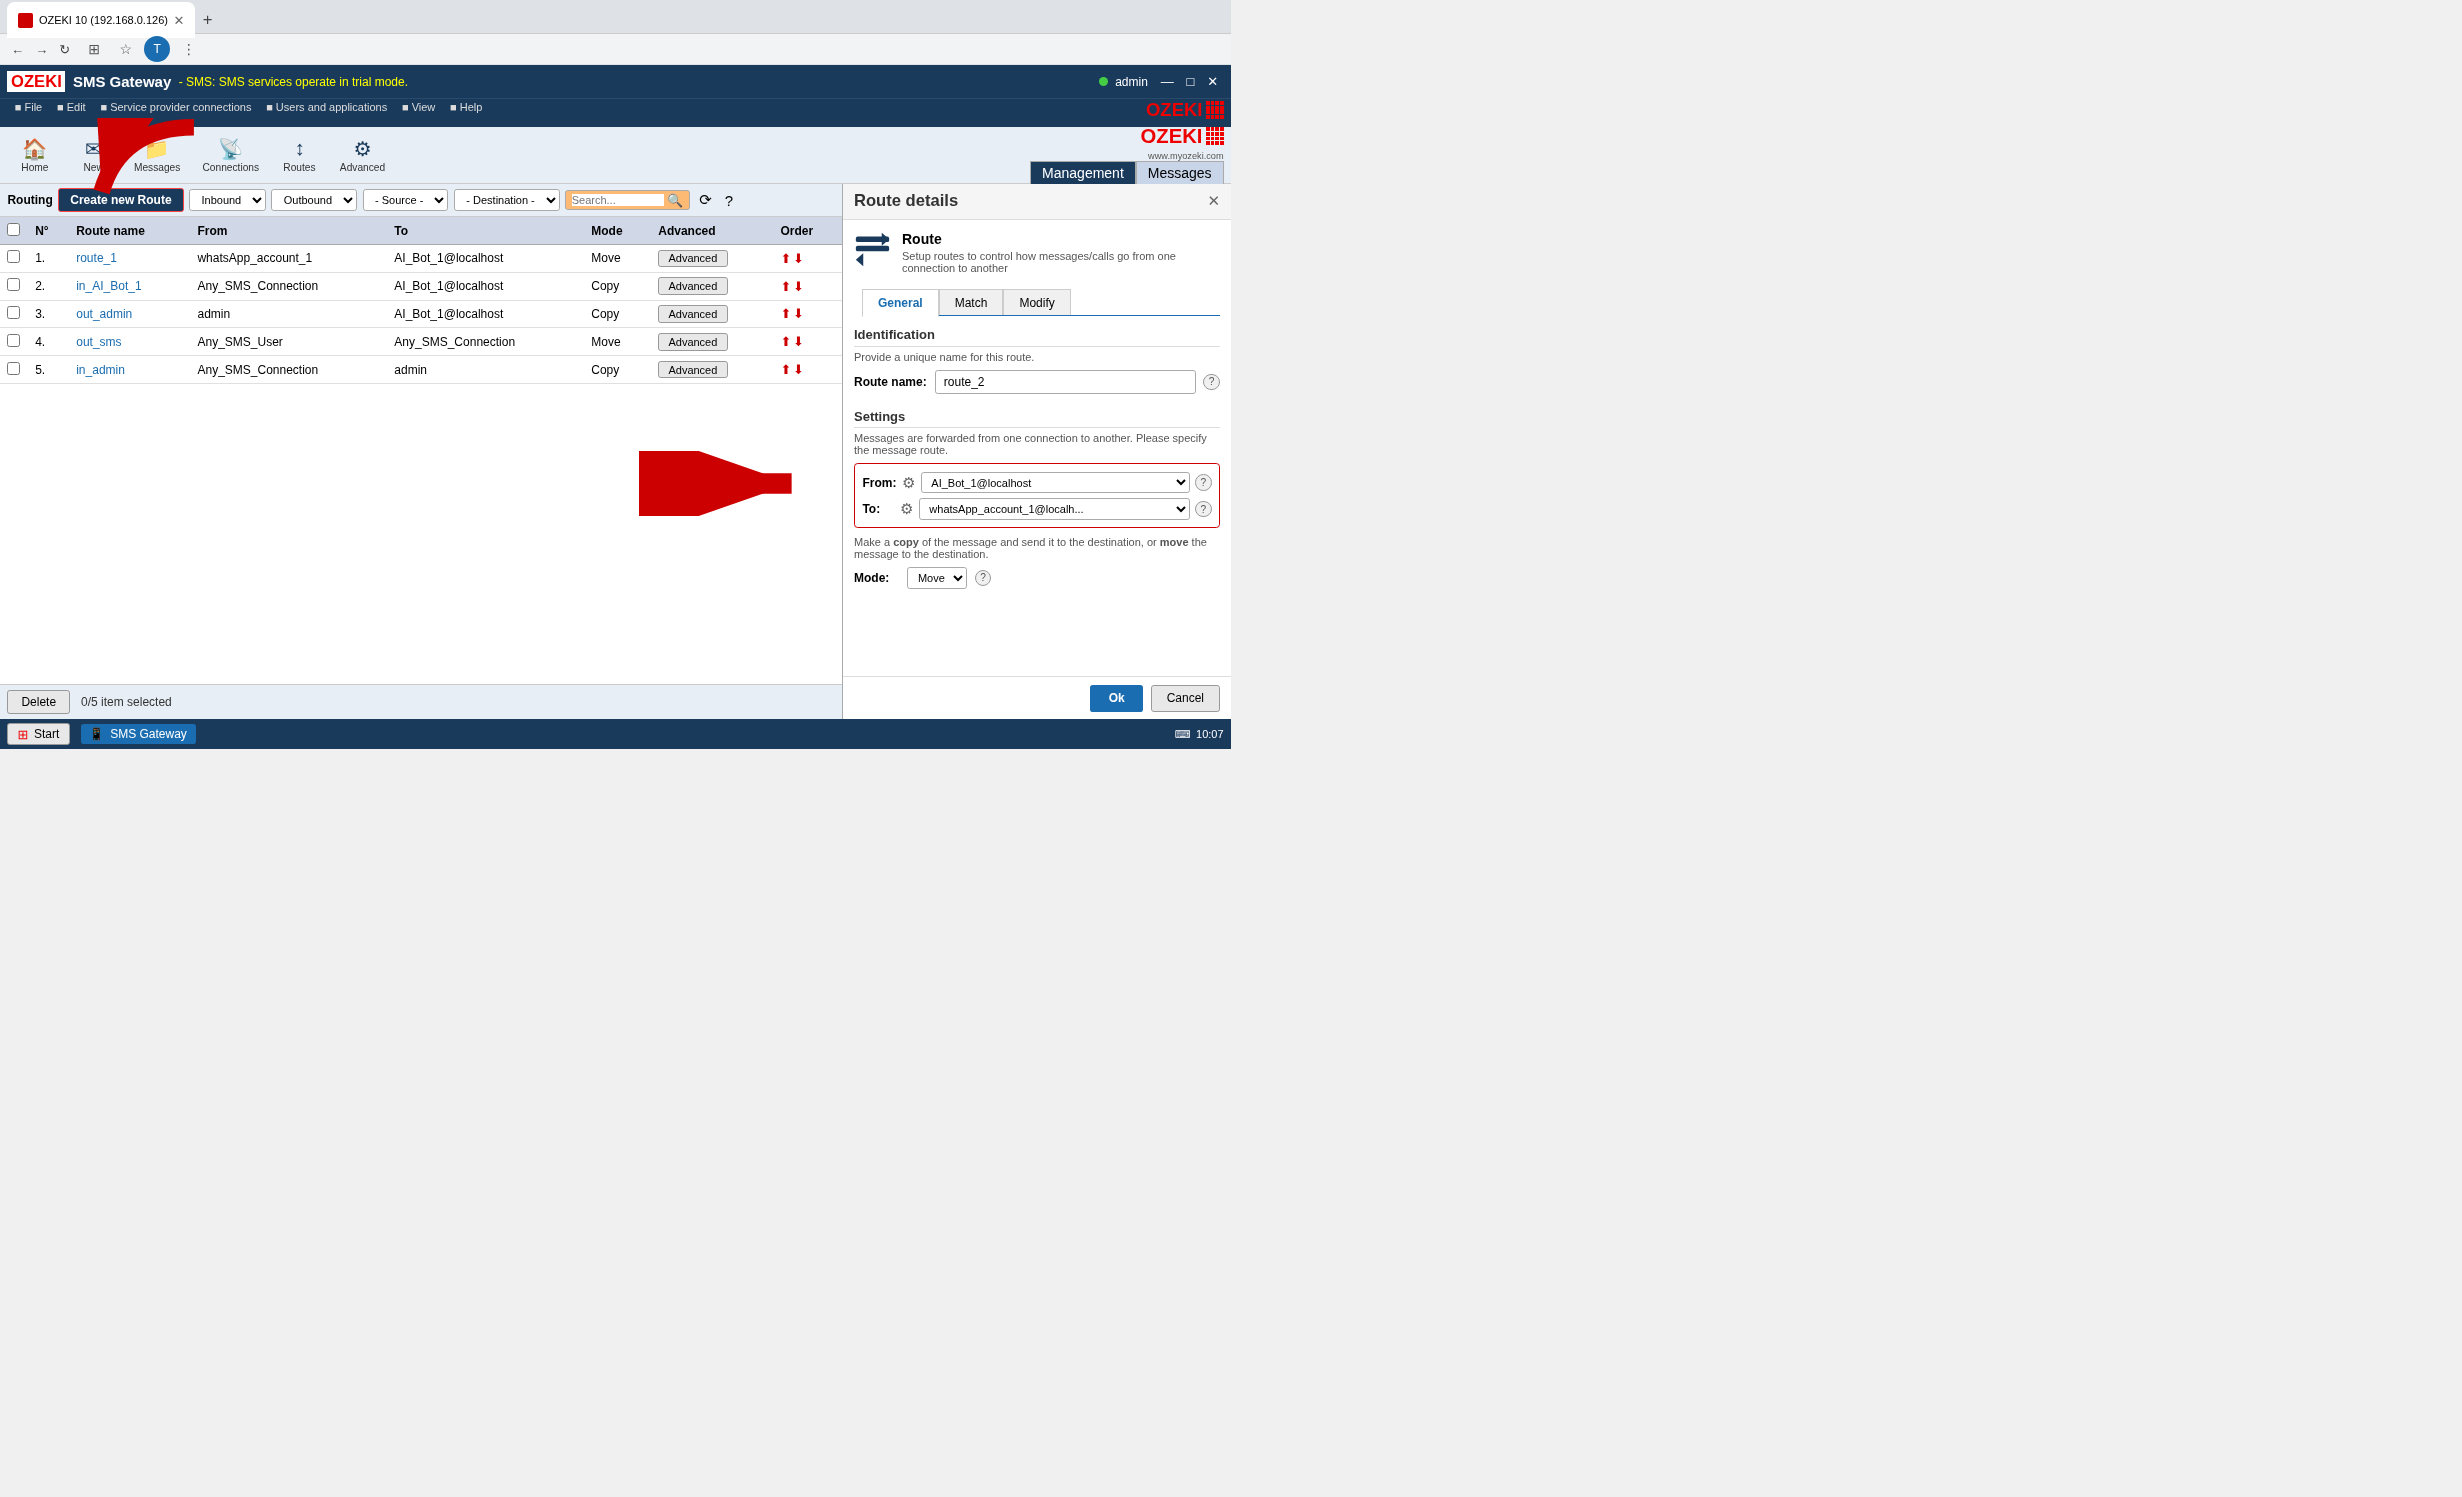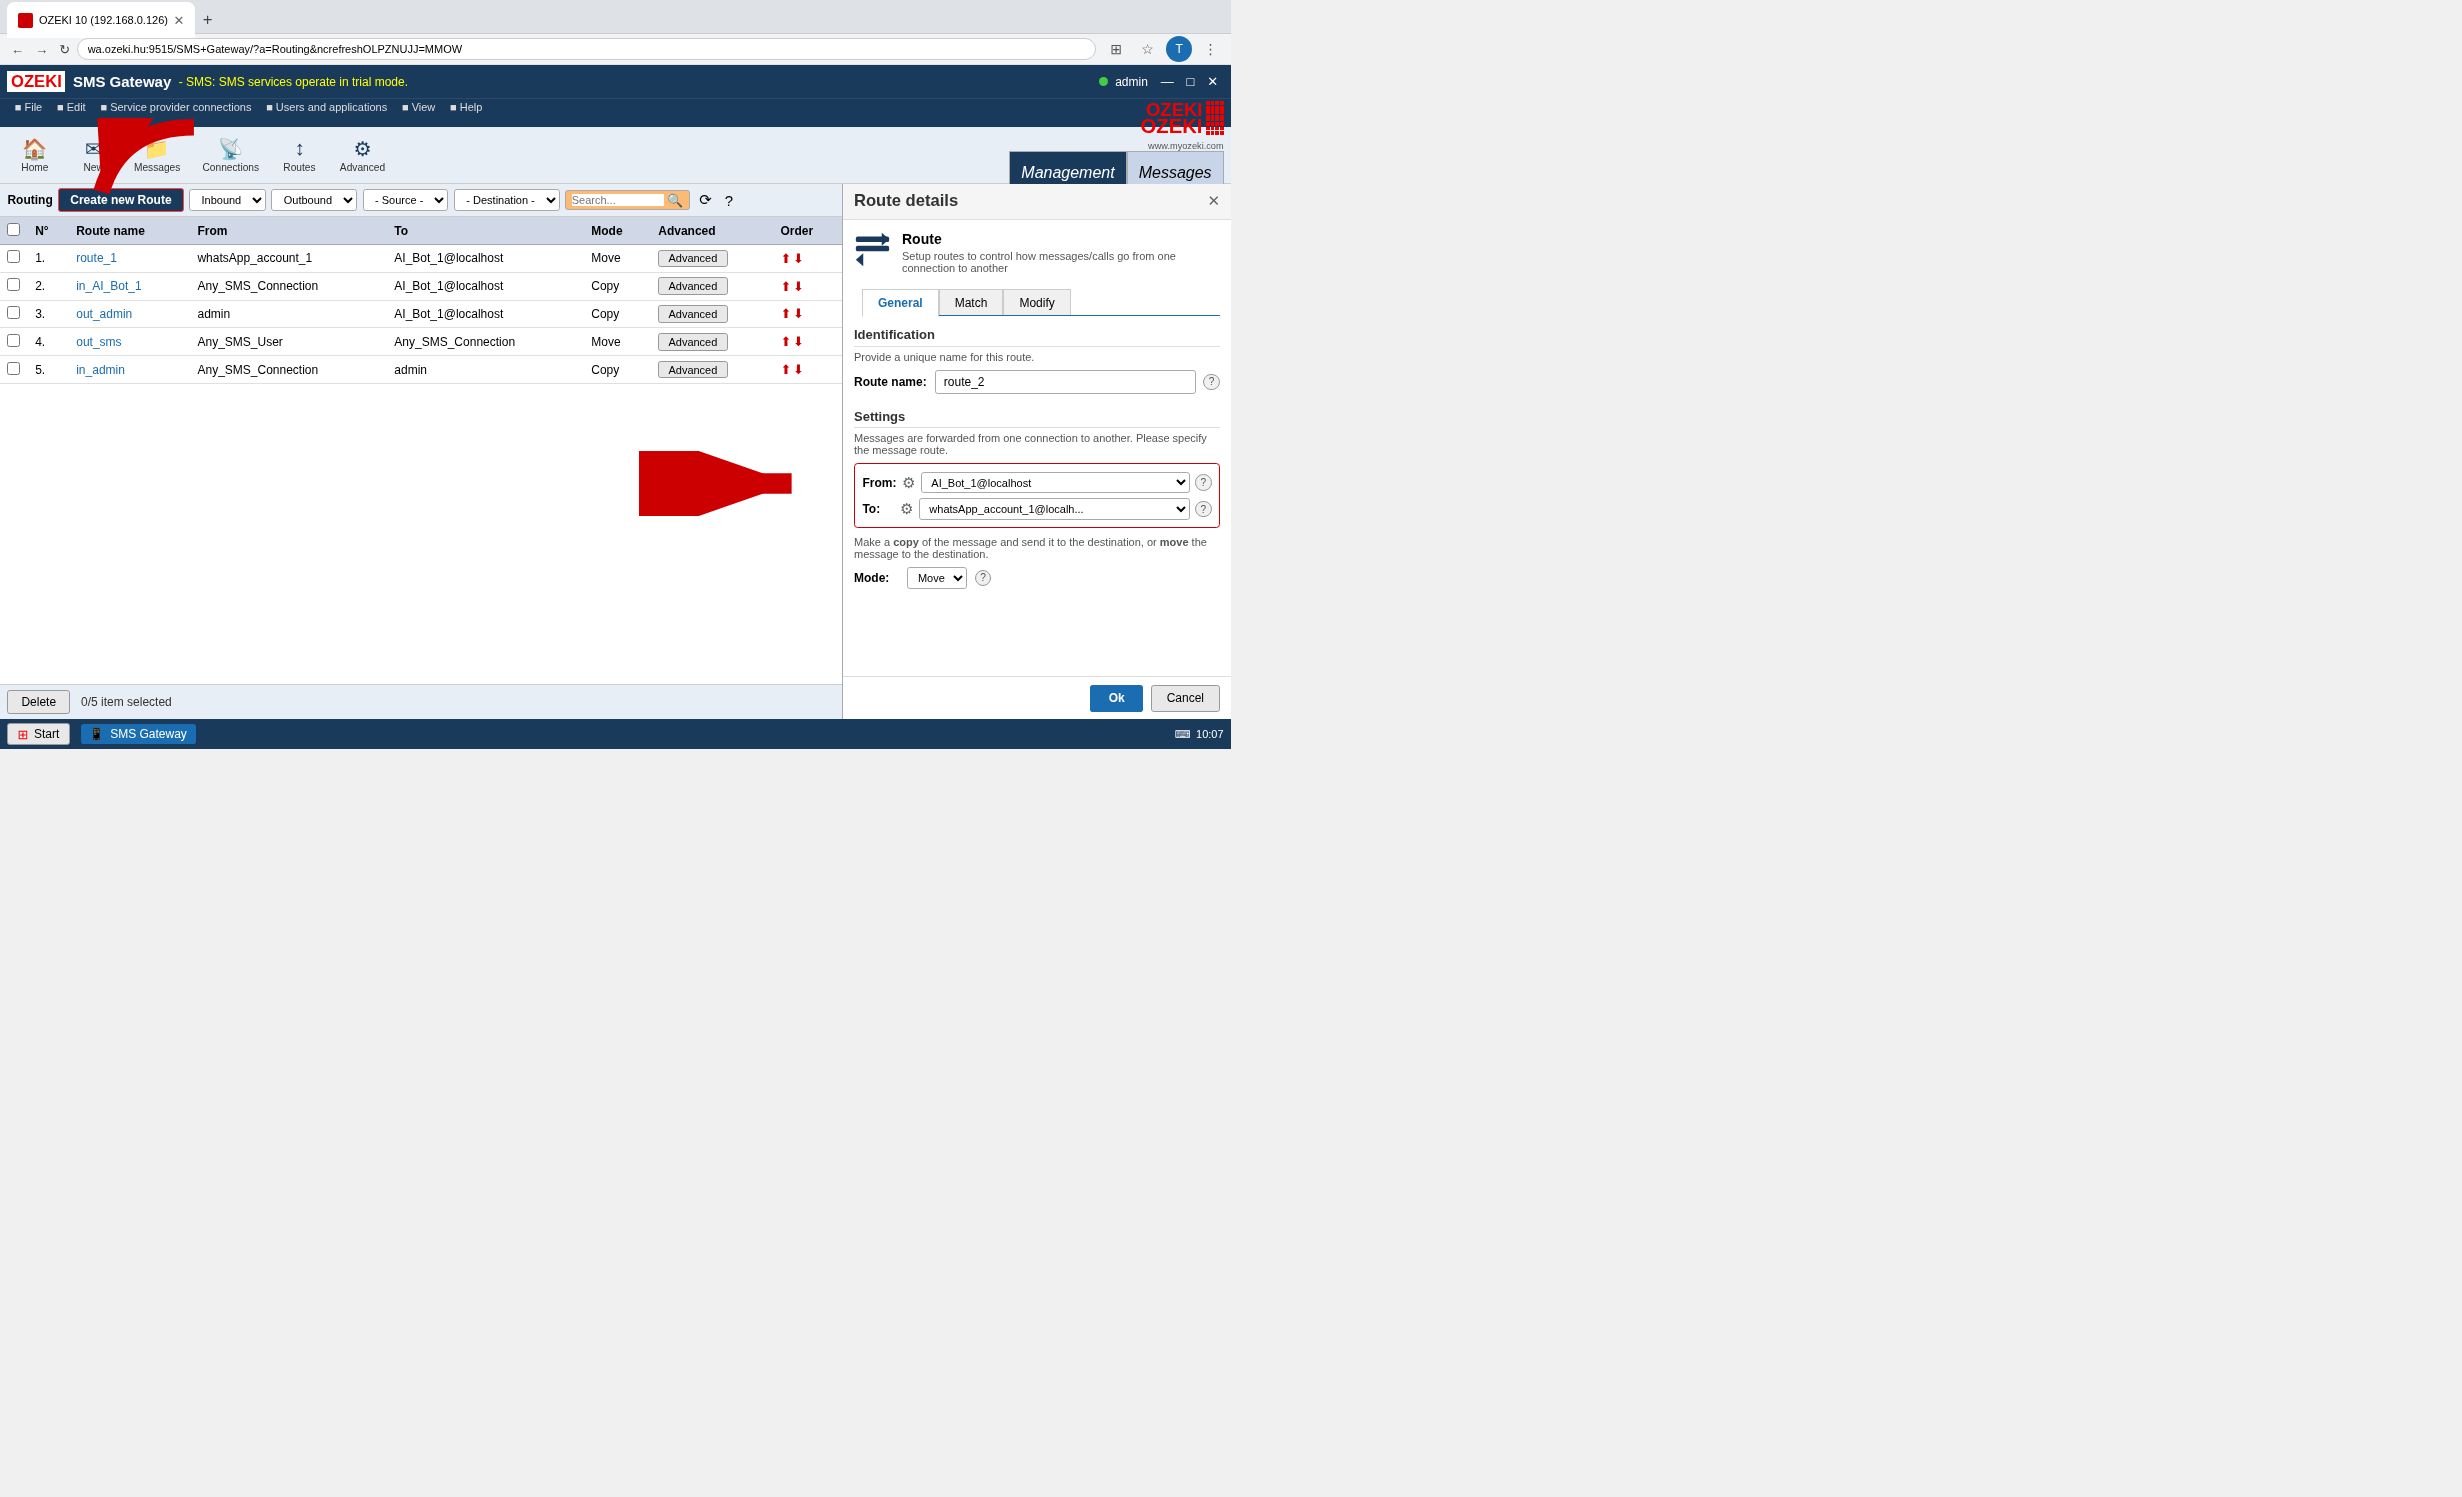--- a/index.html
+++ b/index.html
@@ -36,21 +36,21 @@
     .menu-item { color: #ddd; font-size: 11px; padding: 1.8px 7.4px; cursor: pointer; }
 
     
     .toolbar { background: #e8eef5; border-bottom: 0.9px solid #ccc; display: flex; align-items: center; padding: 3.7px 7.4px; height: 57px; gap: 3.7px; }
     .toolbar-btn { display: flex; flex-direction: column; align-items: center; justify-content: center; padding: 3.7px 9.2px; background: none; border: none; cursor: pointer; font-size: 10.2px; color: #333; gap: 1.8px; min-width: 55px; }
     .toolbar-icon { font-size: 20.3px; color: #1a3a5c; }
     .toolbar-right { margin-left: auto; display: flex; flex-direction: column; align-items: flex-end; }
     .ozeki-brand { display: flex; align-items: center; }
     .ozeki-brand-text { color: #e00; font-size: 18.5px; font-weight: bold; }
     .management-messages { display: flex; }
-    .mgmt-tab { padding: 12px 11px; font-size: 16px; cursor: pointer; border: 0.9px solid #aaa; background: #c8d4e8; font-style: italic; }
+    .mgmt-tab { padding: 3px 11px; font-size: 14px; cursor: pointer; border: 0.9px solid #aaa; background: #c8d4e8; }
     .mgmt-tab.active { background: #1a3a5c; color: white; }
 
     
     .content { display: flex; flex: 1; overflow: hidden; }
 
     
     .left-panel { flex: 1; display: flex; flex-direction: column; border-right: 1.8px solid #aaa; }
 
     
     .routing-bar { display: flex; align-items: center; padding: 3.7px 7.4px; background: #e8eef5; border-bottom: 0.9px solid #ccc; gap: 5.5px; height: 33px; }
@@ -138,21 +138,20 @@
       <span class="tab-icon"></span>
       <span>OZEKI 10 (192.168.0.126)</span>
       <span class="close-tab">✕</span>
     </div>
     <button class="nav-btn" style="margin-left:3.7px; font-size:16.6px;">+</button>
   </div>
   <div class="browser-nav">
     <button class="nav-btn">←</button>
     <button class="nav-btn">→</button>
     <button class="nav-btn">↻</button>
-    <input class="address-bar" type="text" value="wa.ozeki.hu:9515/SMS+Gateway/?a=Routing&amp;ncrefreshOLPZNUJJ=MMOW" style="">
     <div class="nav-icons">
       <button class="nav-icon-btn">⊞</button>
       <button class="nav-icon-btn">☆</button>
       <button class="nav-icon-btn" style="background:#1a6db0; color:white; border-radius:50%; font-size:12px;">T</button>
       <button class="nav-icon-btn">⋮</button>
     </div>
   </div>
 </div>
 
 <div class="app">

